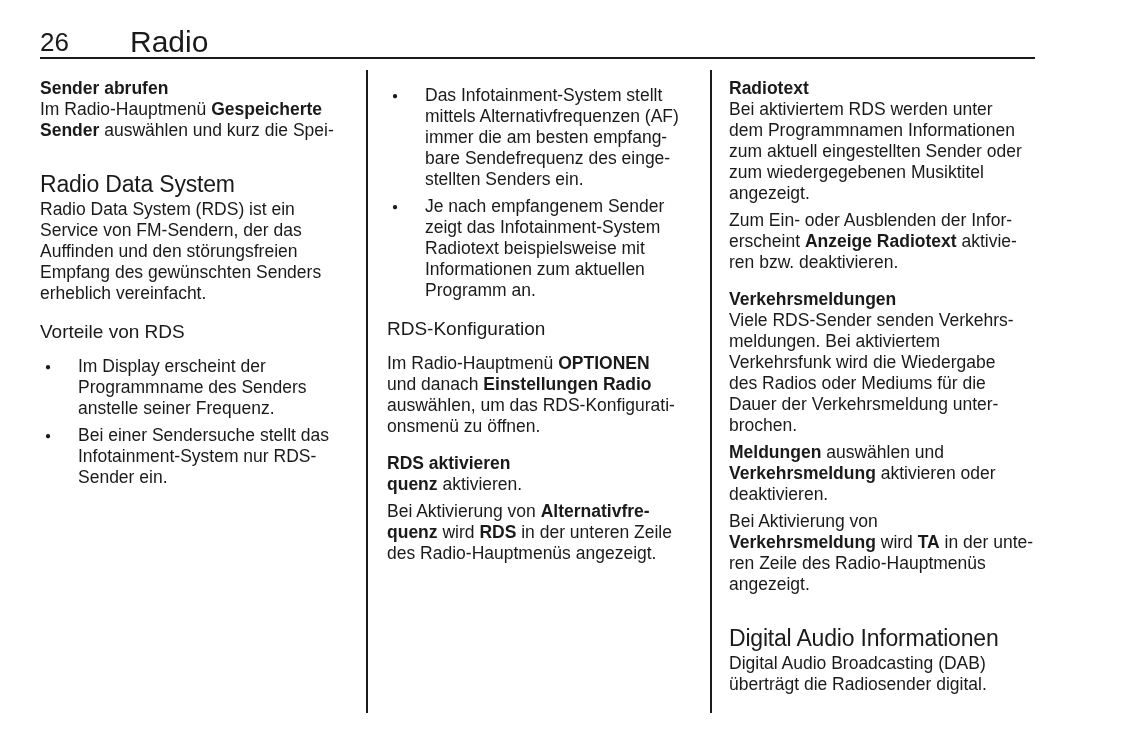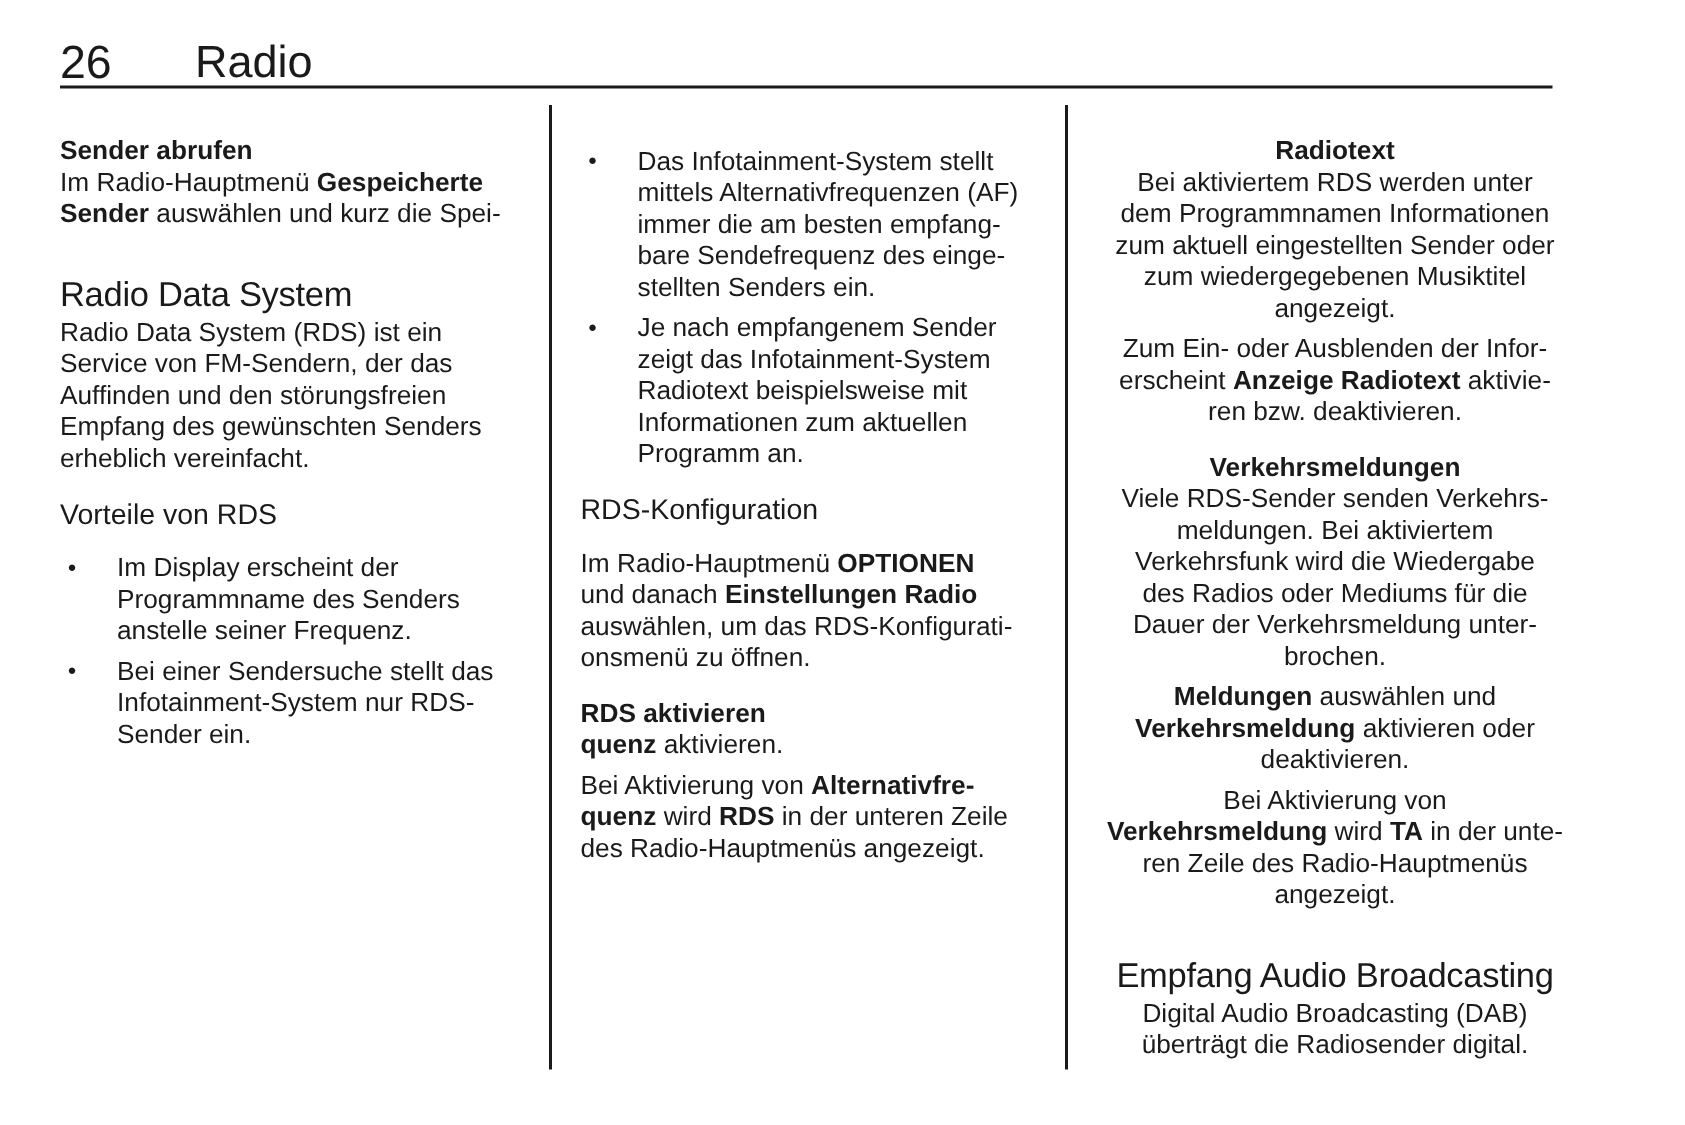--- a/index.html
+++ b/index.html
@@ -3,34 +3,34 @@
 <meta charset="utf-8">
 <style>
   html,body{margin:0;padding:0;}
   body{
     width:1123px;height:750px;background:#ffffff;
     font-family:"Liberation Sans", sans-serif;
     color:#1a1a1a;
   }
   .page{position:relative;width:1123px;height:750px;background:#fff;overflow:hidden;}
 
-  .header-num{position:absolute;left:40px;top:30px;font-size:31px;line-height:24px;}
+  .header-num{position:absolute;left:40px;top:30px;font-size:26px;line-height:24px;}
   .header-title{position:absolute;left:130px;top:30px;font-size:30px;line-height:24px;font-weight:normal;}
   .header-rule{position:absolute;left:40px;top:57px;width:995px;height:2px;background:#1a1a1a;}
 
   .vrule{position:absolute;top:70px;width:2px;height:643px;background:#1a1a1a;}
   .vr1{left:366px;}
   .vr2{left:710px;}
 
   .col{position:absolute;top:78px;width:322px;}
   .col-1{left:40px;}
   .col-2{left:387px;padding-top:7px;}
-  .col-3{left:729px;text-align:center;}
+  .col-3{left:729px;}
 
-  .col > :first-child{margin-top:12px;}
+  .col > :first-child{margin-top:0;}
 
   .para,.bullet{font-size:17.5px;line-height:21px;margin:6px 0 0 0;}
   .h3{font-size:17.5px;font-weight:bold;line-height:21px;margin:16px 0 0 0;}
   .h2{font-size:19px;font-weight:normal;line-height:24px;margin:16px 0 12px 0;}
   .h1{font-size:23px;font-weight:normal;line-height:30px;margin:28px 0 0 0;letter-spacing:-0.2px;}
   .h3 + .para, .h1 + .para{margin-top:0;}
 
   .line{white-space:nowrap;}
   .bold{font-weight:bold;}
 
@@ -142,21 +142,21 @@
         <div class="line"><span class="seg bold">Meldungen</span><span class="seg"> auswählen und</span></div>
         <div class="line"><span class="seg bold">Verkehrsmeldung</span><span class="seg"> aktivieren oder</span></div>
         <div class="line"><span class="seg">deaktivieren.</span></div>
       </div>
       <div class="para">
         <div class="line"><span class="seg">Bei Aktivierung von</span></div>
         <div class="line"><span class="seg bold">Verkehrsmeldung</span><span class="seg"> wird </span><span class="seg bold">TA</span><span class="seg"> in der unte-</span></div>
         <div class="line"><span class="seg">ren Zeile des Radio-Hauptmenüs</span></div>
         <div class="line"><span class="seg">angezeigt.</span></div>
       </div>
-      <div class="h1">Empfang Audio Broadcasting</div>
+      <div class="h1">Digital Audio Informationen</div>
       <div class="para">
         <div class="line"><span class="seg">Digital Audio Broadcasting (DAB)</span></div>
         <div class="line"><span class="seg">überträgt die Radiosender digital.</span></div>
       </div>
     </section>
 
   <div class="vrule vr1" style="background: rgb(26, 26, 26);"></div>
   <div class="vrule vr2" style="background: rgb(26, 26, 26);"></div>
 </div>
 

